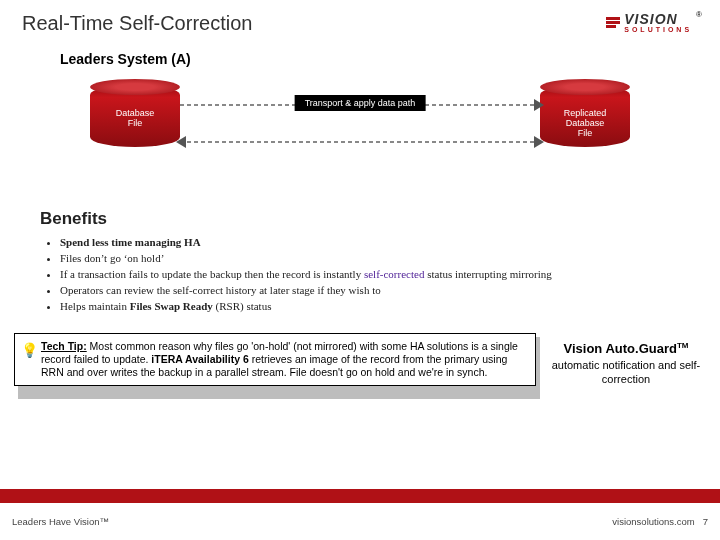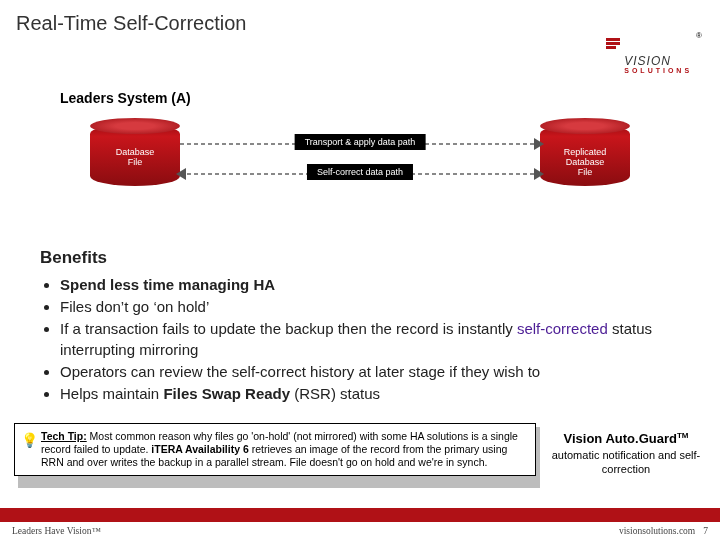--- a/index.html
+++ b/index.html
@@ -1,56 +1,56 @@
 <!DOCTYPE html>
 <html><head>
 <meta charset="utf-8">
 <style>
   * { margin: 0; padding: 0; box-sizing: border-box; }
   body { width: 720px; height: 540px; font-family: Arial, sans-serif; background: #fff; position: relative; overflow: hidden; }
-  .header { display: flex; justify-content: space-between; align-items: flex-start; padding: 12px 18px 6px 16px; }
+  .header { display: flex; justify-content: space-between; align-items: flex-start; padding: 12px 18px 6px 22px; }
   .title { font-size: 20px; color: #333; }
   .logo { display: flex; align-items: center; gap: 4px; }
   .logo-mark { display: flex; flex-direction: column; gap: 1px; }
   .logo-mark .bar { width: 14px; height: 3px; background: #b01116; }
   .logo-mark .bar.short { width: 10px; }
   .logo-text { display: flex; flex-direction: column; line-height: 1; }
-  .logo-text .main { font-weight: 400; font-size: 12px; letter-spacing: 1px; color: #333; font-style: italic; margin-top: 43px; }
+  .logo-text .main { font-weight: 700; font-size: 14px; letter-spacing: 1px; color: #333; font-style: italic; }
   .logo-text .sub { font-size: 7px; letter-spacing: 3px; color: #b01116; font-weight: bold; }
   .logo-reg { font-size: 8px; position: relative; top: -8px; }
   .diagram { margin: 10px 40px 0 40px; position: relative; height: 140px; }
   .sys-label { position: absolute; top: 0; font-weight: bold; font-size: 14px; color: #000; }
   .sys-a { left: 20px; }
   .sys-b { right: 20px; }
   .cyl { position: absolute; top: 34px; width: 90px; height: 62px; border-radius: 50% / 16%; background: linear-gradient(#9a0d12, #c8151b 20%, #8a0c10); }
   .cyl::before { content: ""; position: absolute; top: -6px; left: 0; width: 100%; height: 16px; border-radius: 50%; background: radial-gradient(ellipse at center, #d63a3f 30%, #9a0d12 100%); }
   .cyl-a { left: 50px; }
   .cyl-b { right: 50px; }
   .cyl-label { position: absolute; top: 24px; width: 100%; text-align: center; color: #fff; font-size: 9px; line-height: 1.1; }
-  .arrows { position: absolute; top: 44px; left: 140px; right: 140px; display: flex; flex-direction: column; gap: 10px; }
+  .arrows { position: absolute; top: 44px; left: 140px; right: 140px; display: flex; flex-direction: column; gap: 17px; }
   .arrow-box { position: relative; height: 20px; }
   .arrow-lbl { position: absolute; top: 0; left: 50%; transform: translateX(-50%); background: #000; color: #fff; font-size: 9px; padding: 3px 10px; white-space: nowrap; z-index: 2; }
   .arrow-line { position: absolute; top: 9px; left: 0; right: 0; height: 2px; background: linear-gradient(to right, #888 0, #888 4px, transparent 4px, transparent 7px) repeat-x; background-size: 7px 2px; }
   .arrow-head-r { position: absolute; right: -4px; top: 4px; width: 0; height: 0; border-left: 10px solid #555; border-top: 6px solid transparent; border-bottom: 6px solid transparent; }
   .arrow-head-l { position: absolute; left: -4px; top: 4px; width: 0; height: 0; border-right: 10px solid #555; border-top: 6px solid transparent; border-bottom: 6px solid transparent; }
   .benefits-h { font-size: 17px; font-weight: bold; margin: 18px 0 6px 40px; color: #222; }
-  .benefits { list-style: disc; margin: 0 40px 0 60px; font-size: 15px; color: #222; line-height: 1.45; }
+  .benefits { list-style: disc; margin: 0 40px 0 60px; font-size: 11px; color: #222; line-height: 1.45; font-family: Liberation Serif, serif; }
   .benefits .bold { font-weight: bold; }
   .redish { color: #4c1d95; }
   .tip-row { display: flex; gap: 10px; margin: 18px 14px 0 14px; align-items: stretch; }
   .tip-box { position: relative; flex: 1; }
   .tip-shadow { position: absolute; top: 4px; left: 4px; right: -4px; bottom: -4px; background: #bdbdbd; }
   .tip-inner { position: relative; background: #fff; border: 1px solid #000; padding: 6px 8px 6px 26px; font-size: 10.5px; line-height: 1.25; }
   .tip-bulb { position: absolute; left: 6px; top: 8px; font-size: 14px; }
   .side-box { width: 160px; text-align: center; padding: 8px 4px; font-size: 11px; line-height: 1.3; }
   .side-box .h { font-weight: bold; font-size: 13px; }
   .side-box sup { font-size: 8px; }
   .footer { position: absolute; bottom: 0; left: 0; right: 0; }
   .redbar { height: 14px; background: #b01116; }
-  .foot-row { display: flex; justify-content: space-between; align-items: center; padding: 4px 12px; font-size: 9.5px; color: #444; font-family: Liberation Serif, serif; }
+  .foot-row { display: flex; justify-content: space-between; align-items: center; padding: 13px 12px; font-size: 9.5px; color: #444; }
   .foot-row .pg { margin-left: 8px; }
 </style>
 </head>
 <body>
 
 <div class="header">
   <div class="title">Real-Time Self-Correction</div>
   <div class="logo">
     <div class="logo-mark">
       <div class="bar"></div>
@@ -79,21 +79,20 @@
   <div class="arrows">
     <div class="arrow-box">
       <div class="arrow-line"></div>
       <div class="arrow-head-r"></div>
       <div class="arrow-lbl">Transport &amp; apply data path</div>
     </div>
     <div class="arrow-box">
       <div class="arrow-line"></div>
       <div class="arrow-head-l"></div>
       <div class="arrow-head-r"></div>
-      <div class="arrow-lbl">Self-correct data path</div>
     </div>
   </div>
 </div>
 
 <div class="benefits-h">Benefits</div>
 <ul class="benefits">
   <li><span class="bold">Spend less time managing HA</span></li>
   <li><span>Files don’t go ‘on hold’</span></li>
   <li><span>If a transaction fails to update the backup then the record is instantly </span><span class="redish">self-corrected</span><span> status interrupting mirroring</span></li>
   <li><span>Operators can review the self-correct history at later stage if they wish to</span></li>

